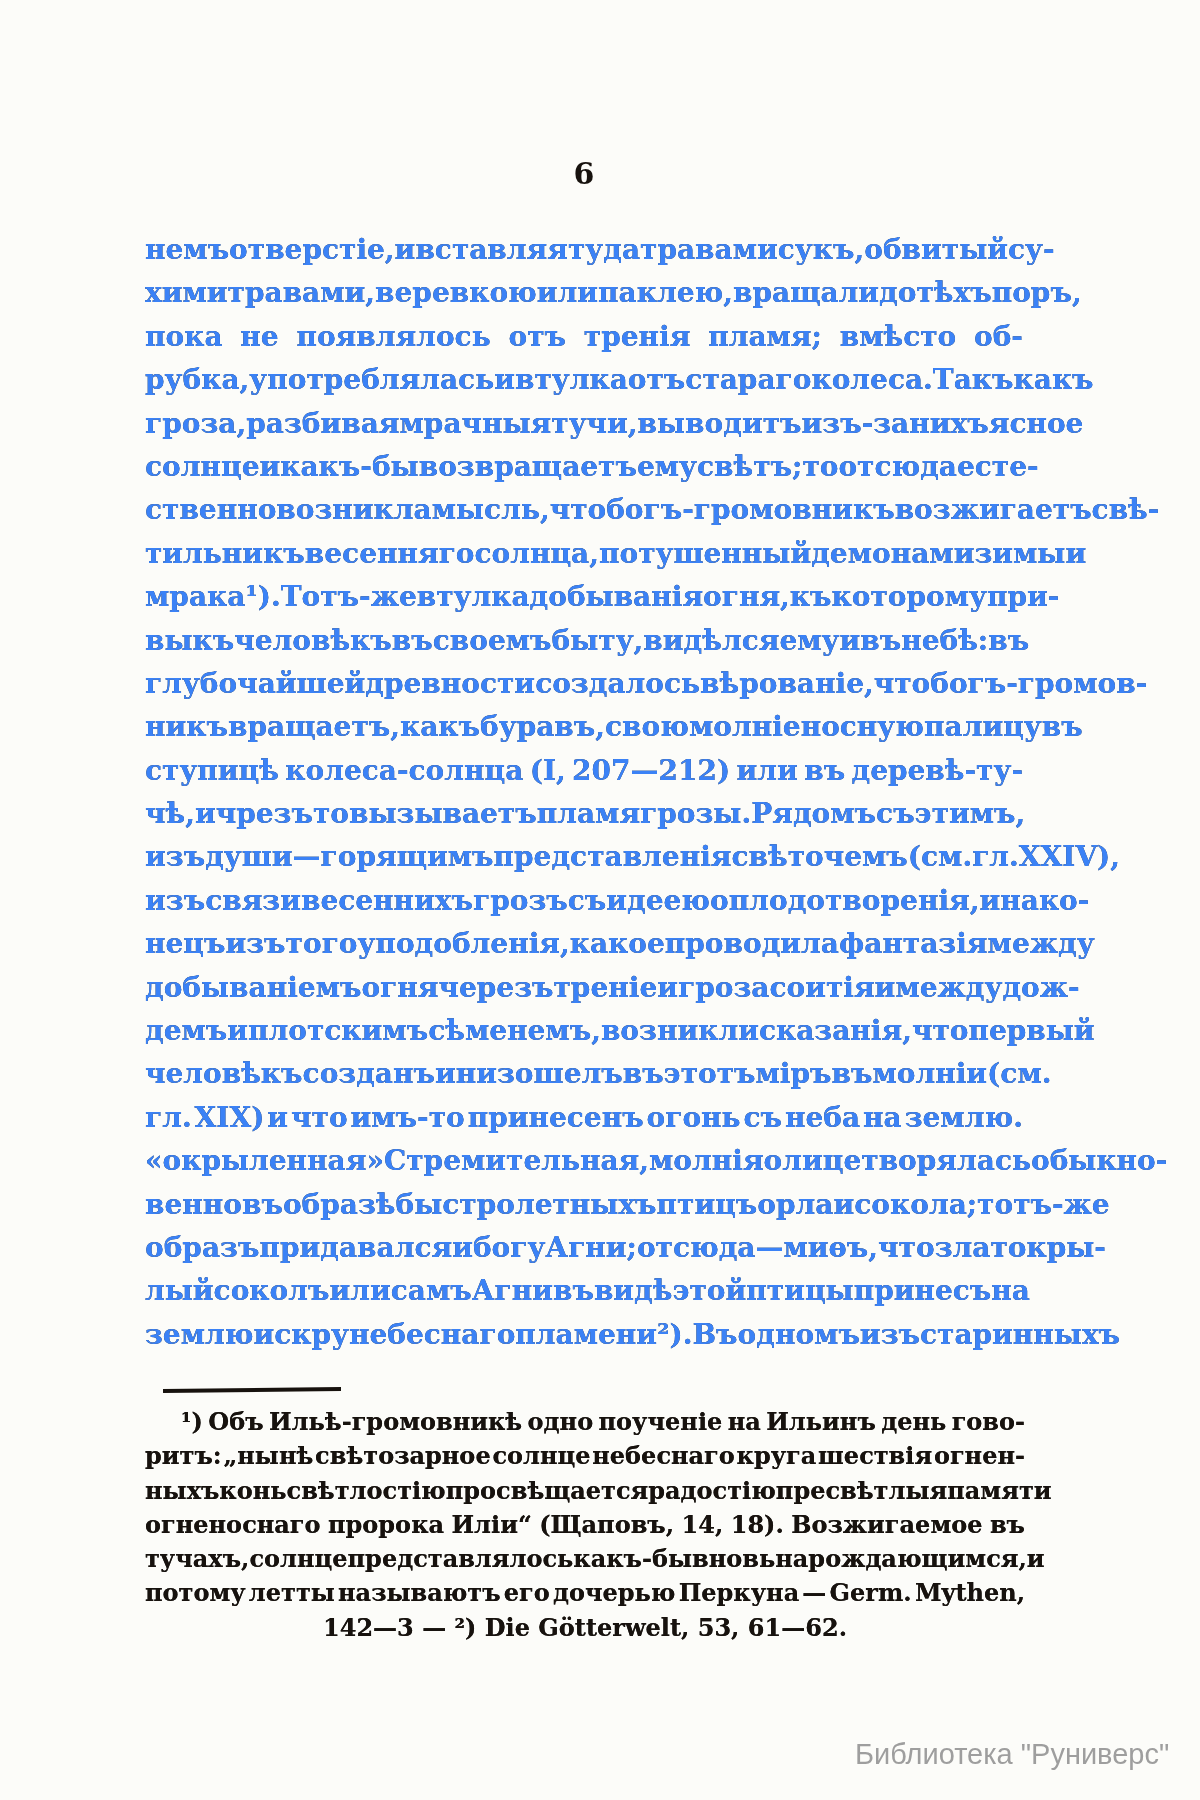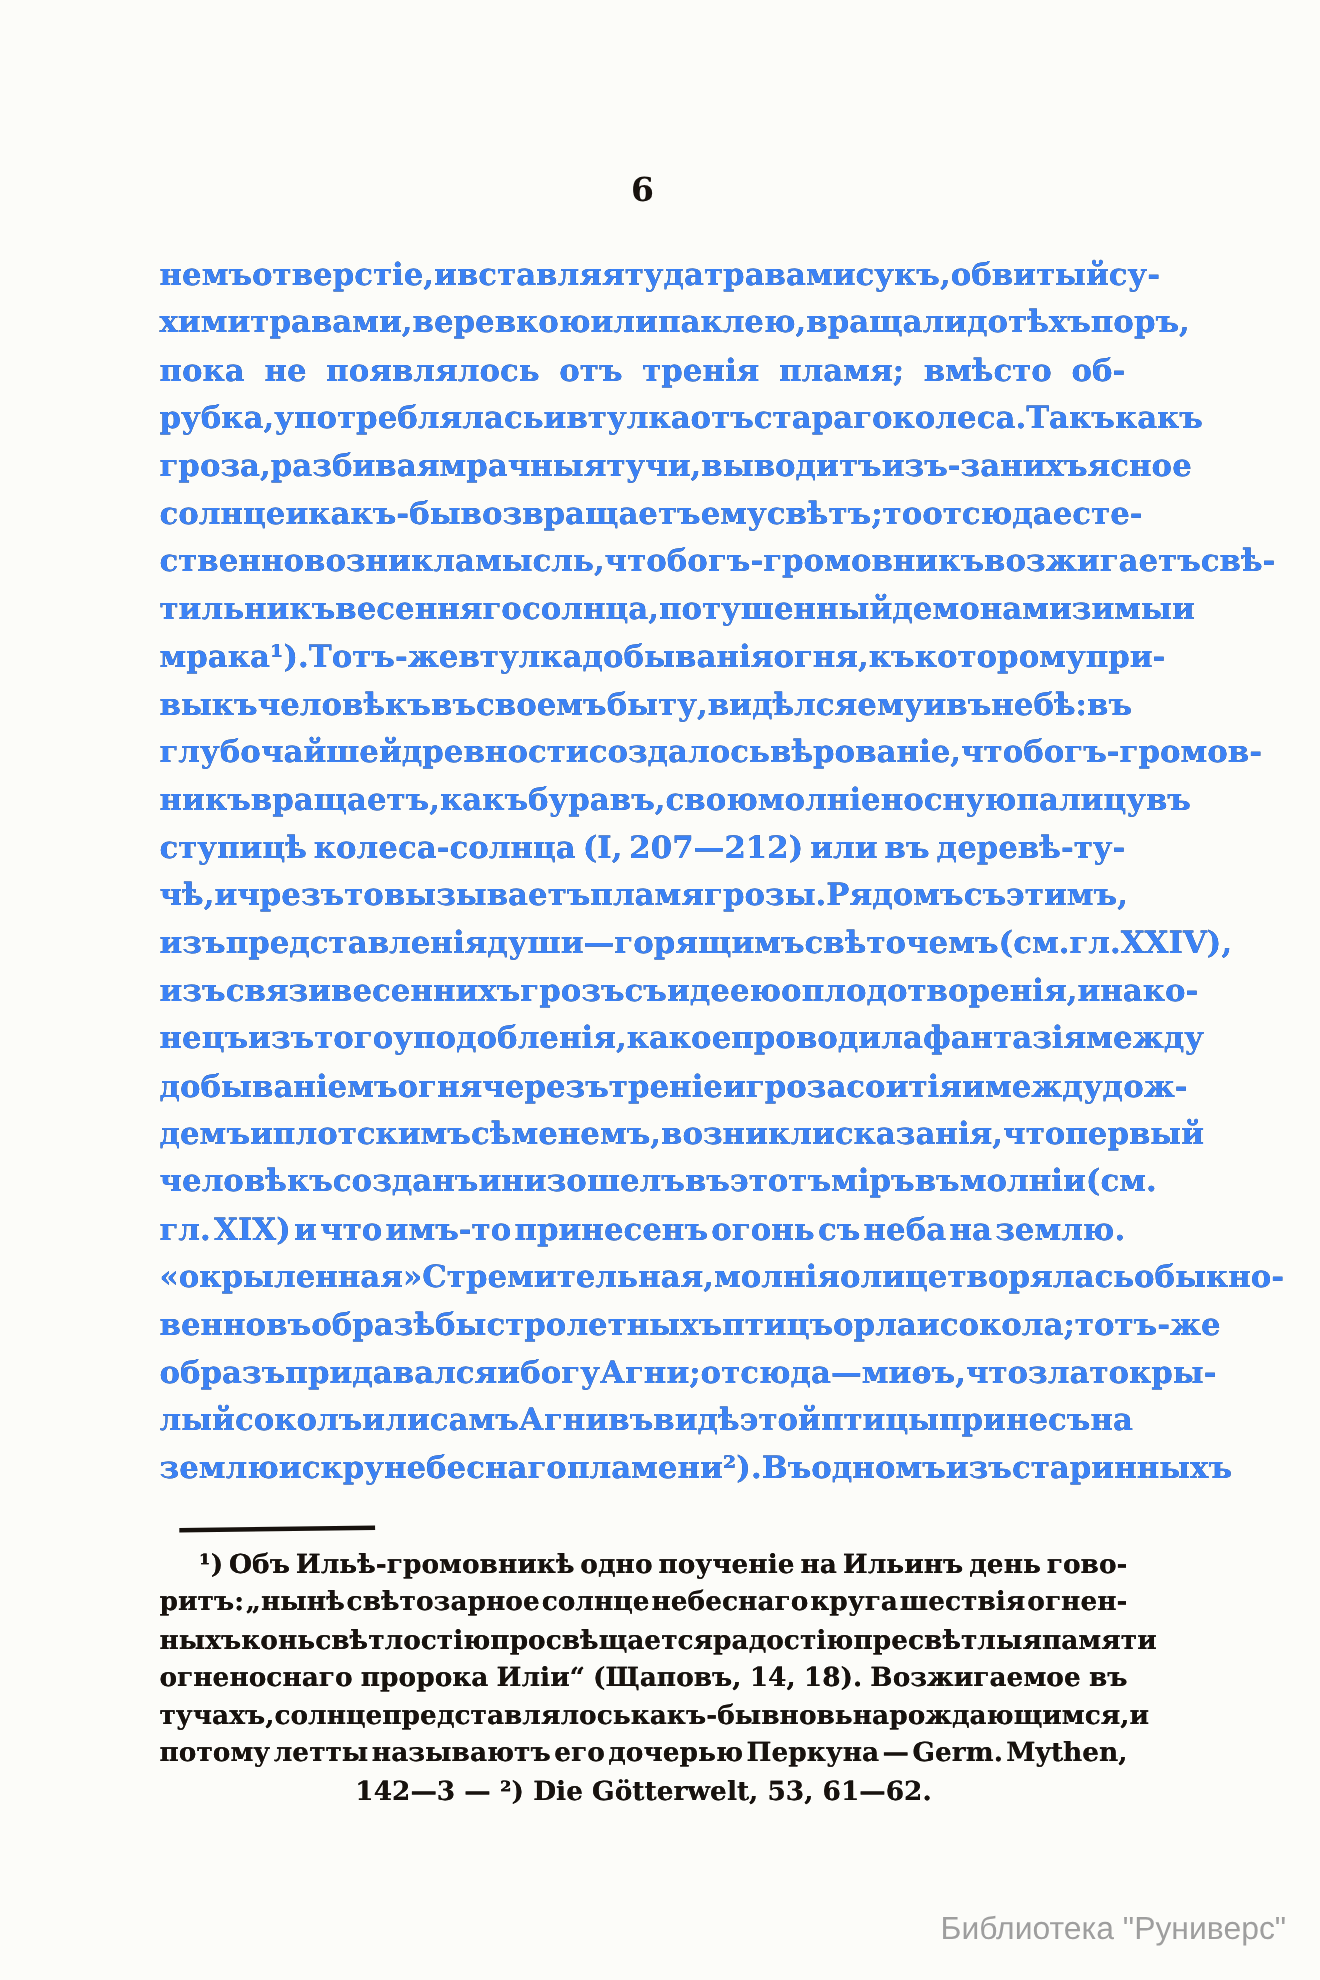--- a/index.html
+++ b/index.html
@@ -233,22 +233,22 @@
         <span>то</span>
         <span>вызываетъ</span>
         <span>пламя</span>
         <span>грозы.</span>
         <span>Рядомъ</span>
         <span>съ</span>
         <span>этимъ,</span>
       </div>
     <div class="jline">
         <span>изъ</span>
+        <span>души—горящимъ</span>
         <span>представленія</span>
-        <span>души—горящимъ</span>
         <span>свѣточемъ</span>
         <span>(см.</span>
         <span>гл.</span>
         <span>XXIV),</span>
       </div>
     <div class="jline">
         <span>изъ</span>
         <span>связи</span>
         <span>весеннихъ</span>
         <span>грозъ</span>

